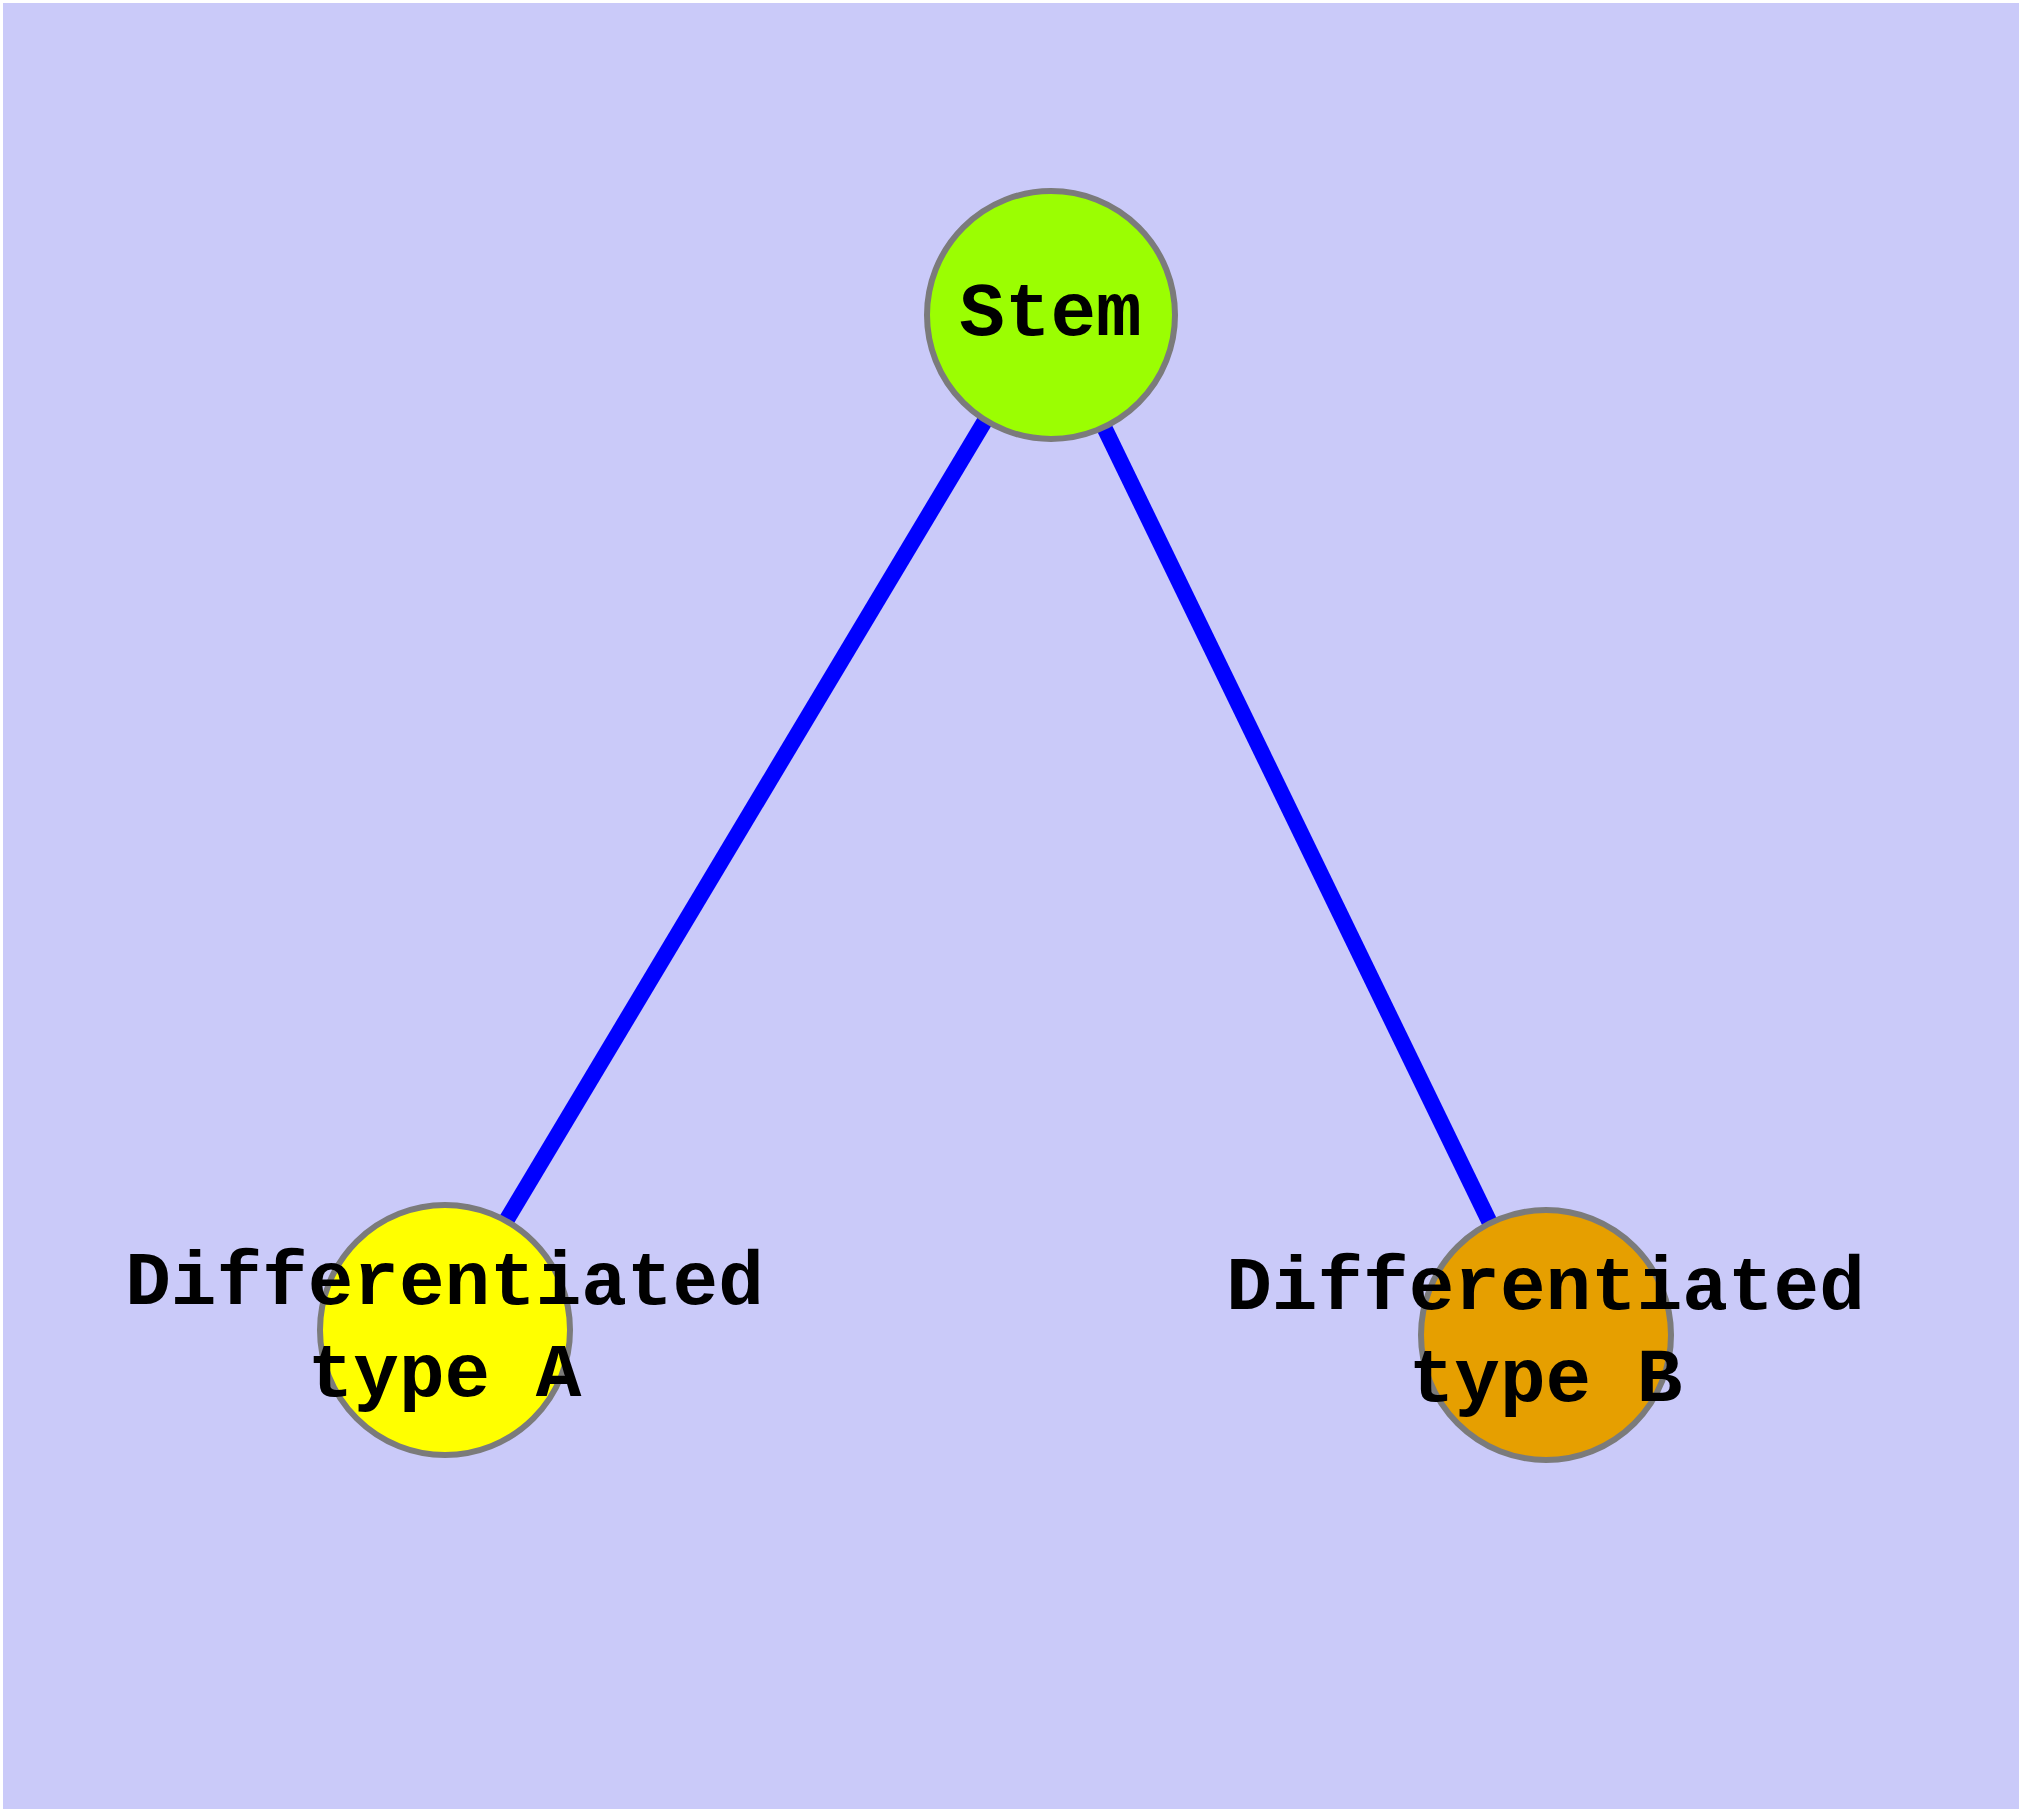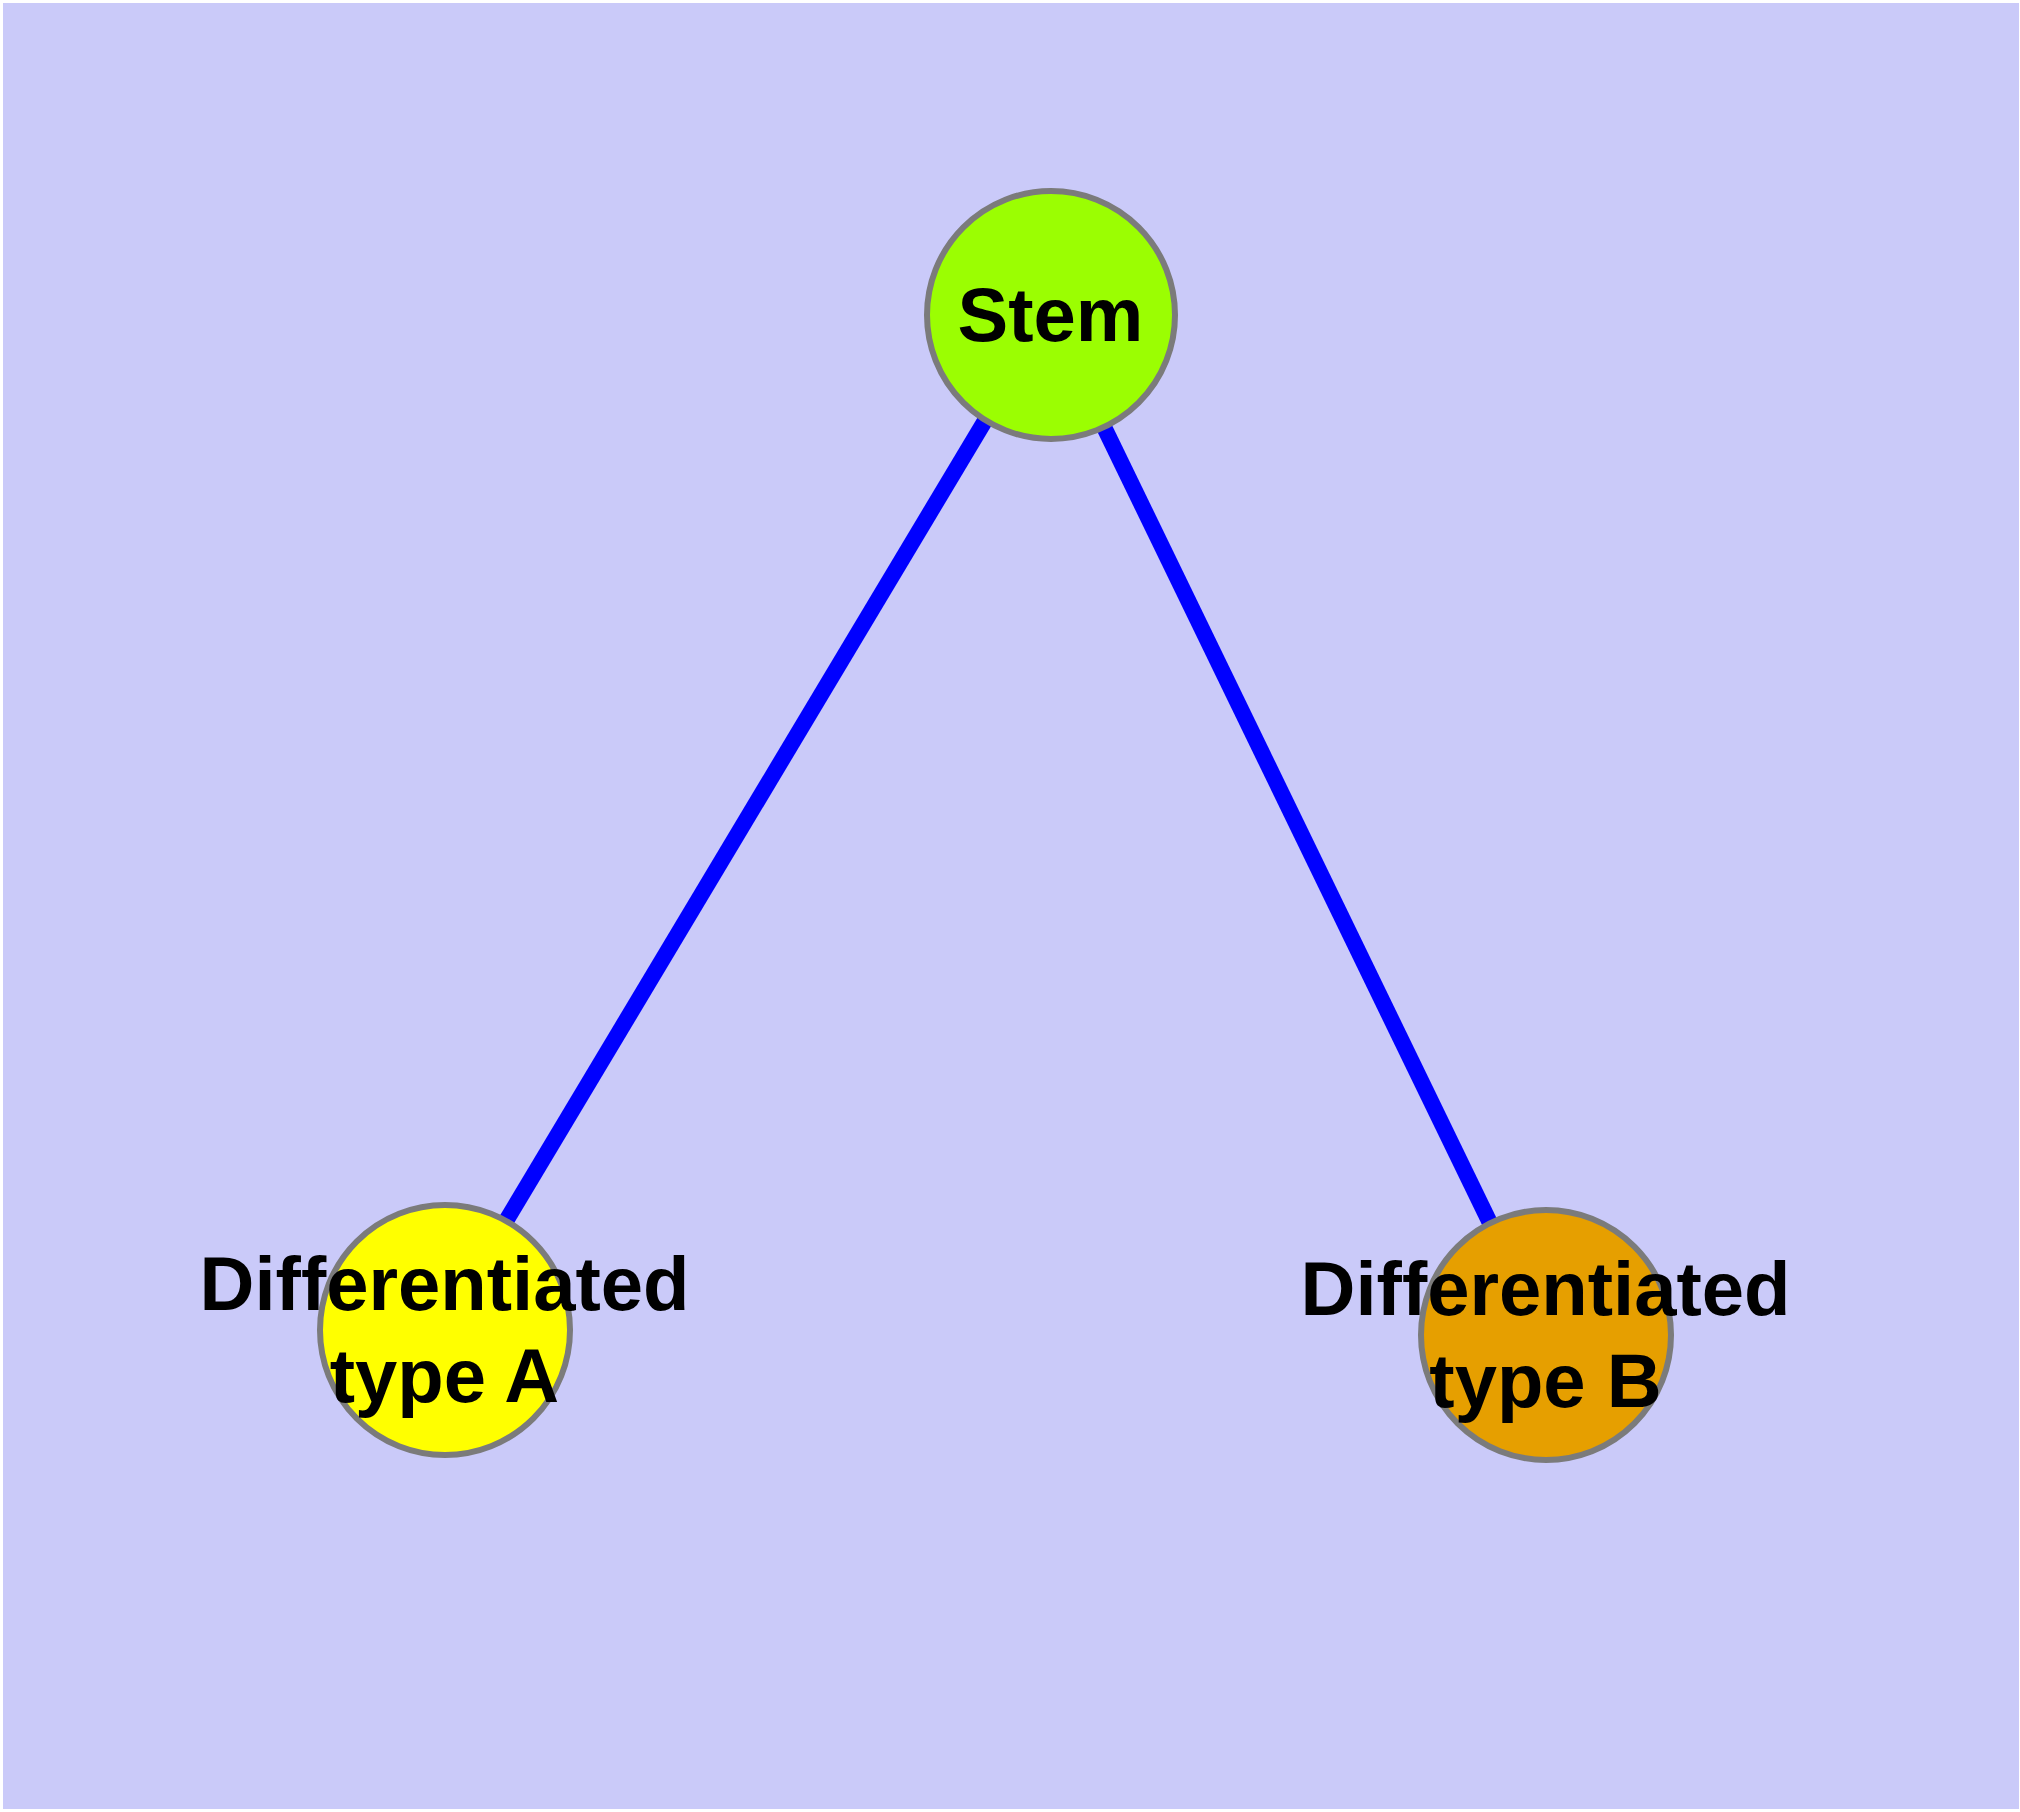--- a/index.html
+++ b/index.html
@@ -9,20 +9,21 @@
     position: relative;
     width: 2021px;
     height: 1812px;
     background: #ffffff;
     overflow: hidden;
   }
 
   .canvas {
     position: absolute;
     inset: 3.4px 2.5px;
+    font-family: Liberation Mono, monospace;
     
   }
 
   .edge-layer {
     position: absolute;
     left: 0; top: 0;
     width: 100%; height: 100%;
     display: block;
   }
 

